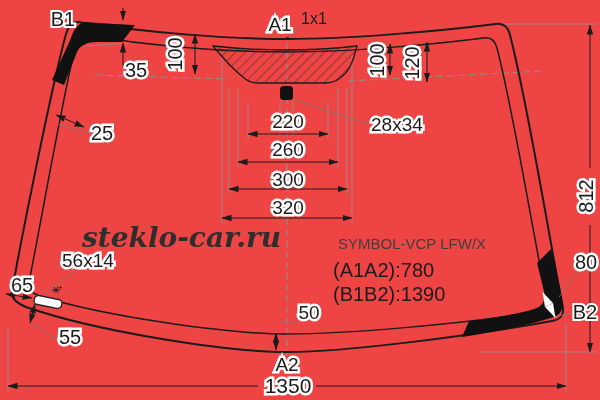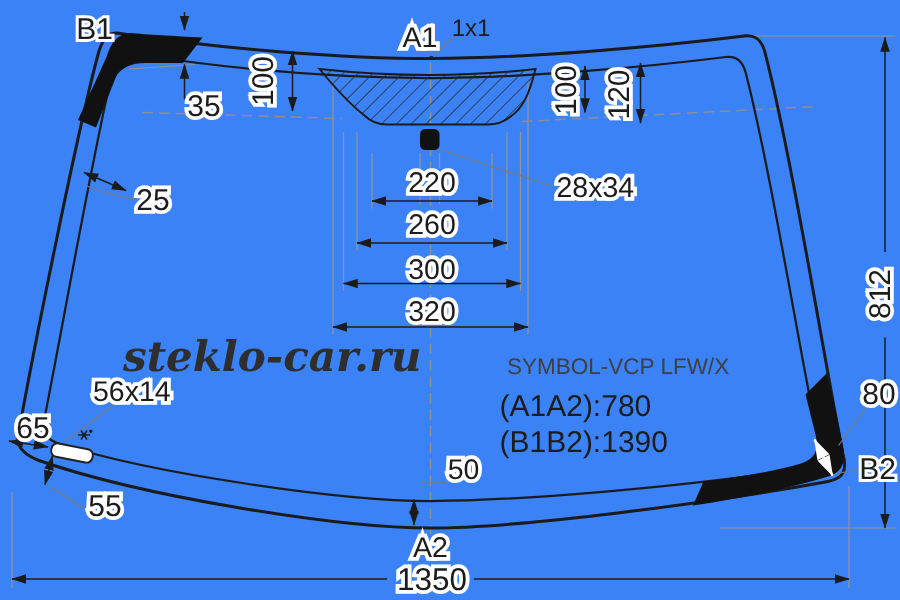--- a/index.html
+++ b/index.html
@@ -1,16 +1,16 @@
 <!DOCTYPE html>
 <html><head>
 <meta charset="utf-8">
 <style>
   html,body{margin:0;padding:0;background:#fff;}
-  .stage{position:relative;width:600px;height:400px;background:#3b82f6;overflow:hidden;
+  .stage{position:relative;width:600px;height:400px;background:#ef4444;overflow:hidden;
          font-family:"Liberation Sans",sans-serif;}
   svg text{fill:#1c1c1c;font-family:"Liberation Sans",sans-serif;}
   .dim{font-size:20px;paint-order:stroke;stroke:#fff;stroke-width:5px;}
   .dim19{font-size:19px;paint-order:stroke;stroke:#fff;stroke-width:5px;}
   .marker-lbl{font-size:20px;paint-order:stroke;stroke:#fff;stroke-width:4px;}
   .small-lbl{font-size:16px;}
   .model{font-size:15px;fill:#3f3f3f;}
   .info{font-size:20px;}
   .big{font-size:21px;paint-order:stroke;stroke:#fff;stroke-width:5px;}
   .wm{font-size:28px;font-style:italic;font-weight:bold;

